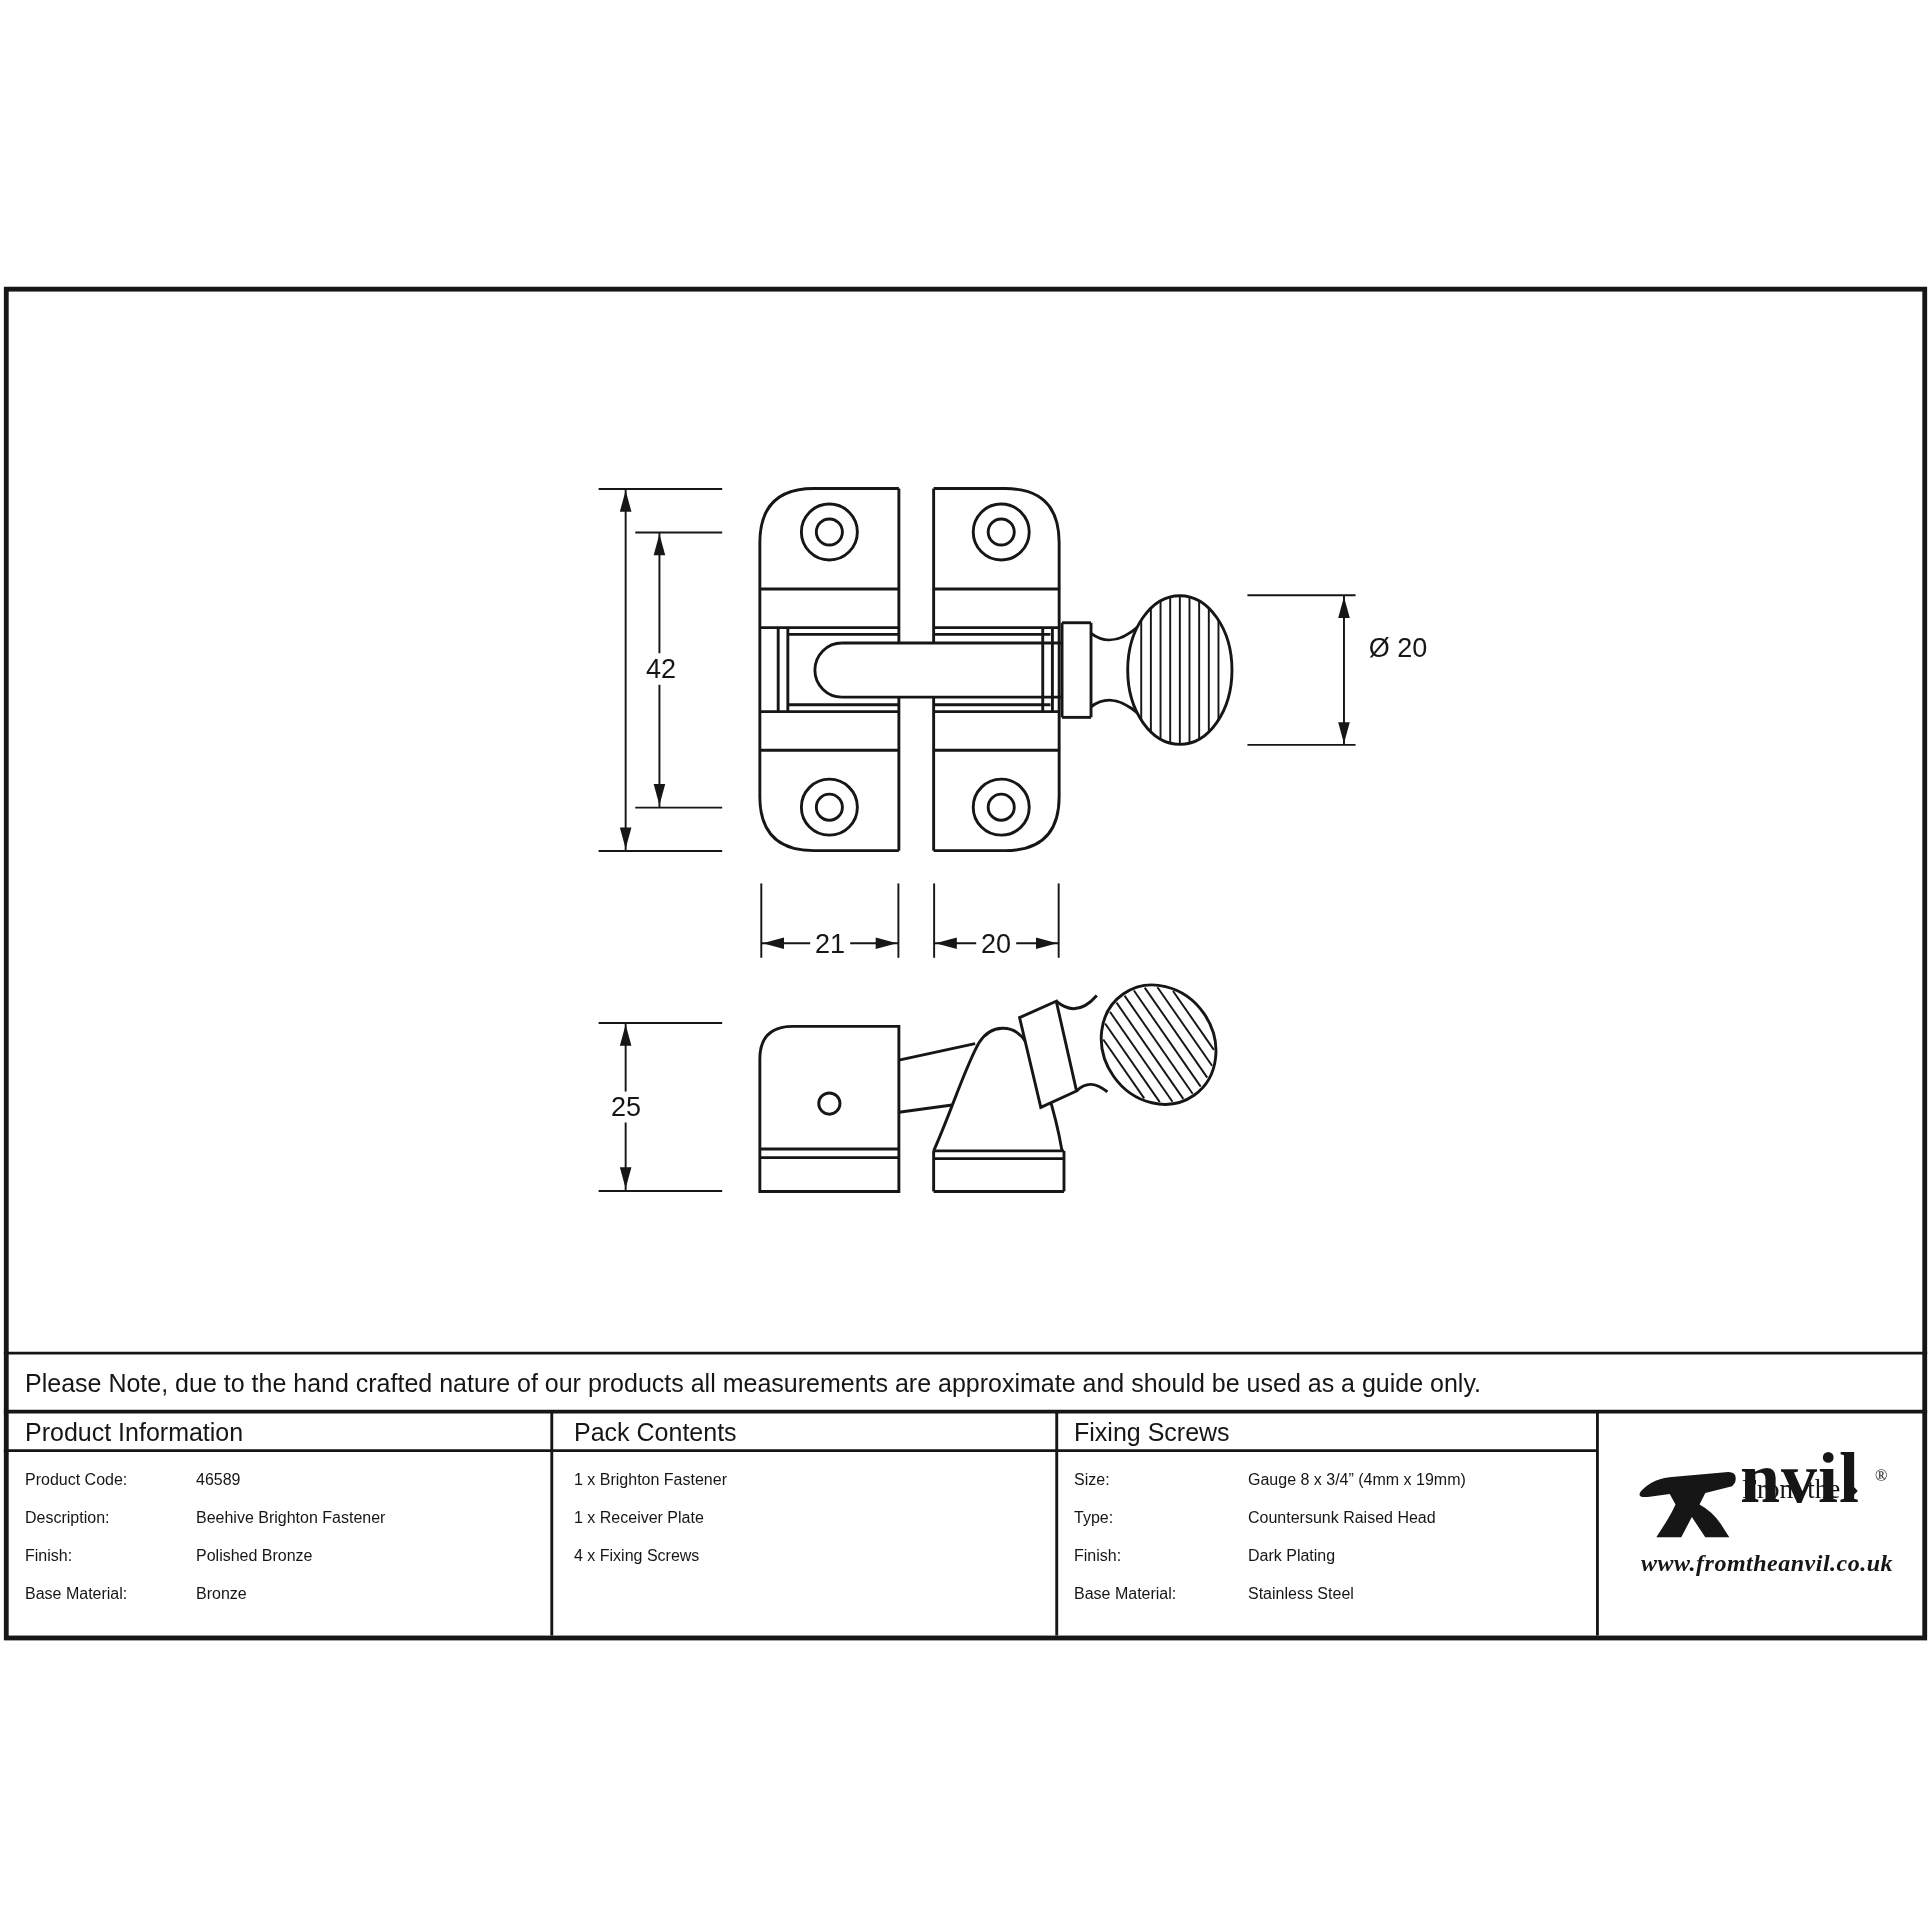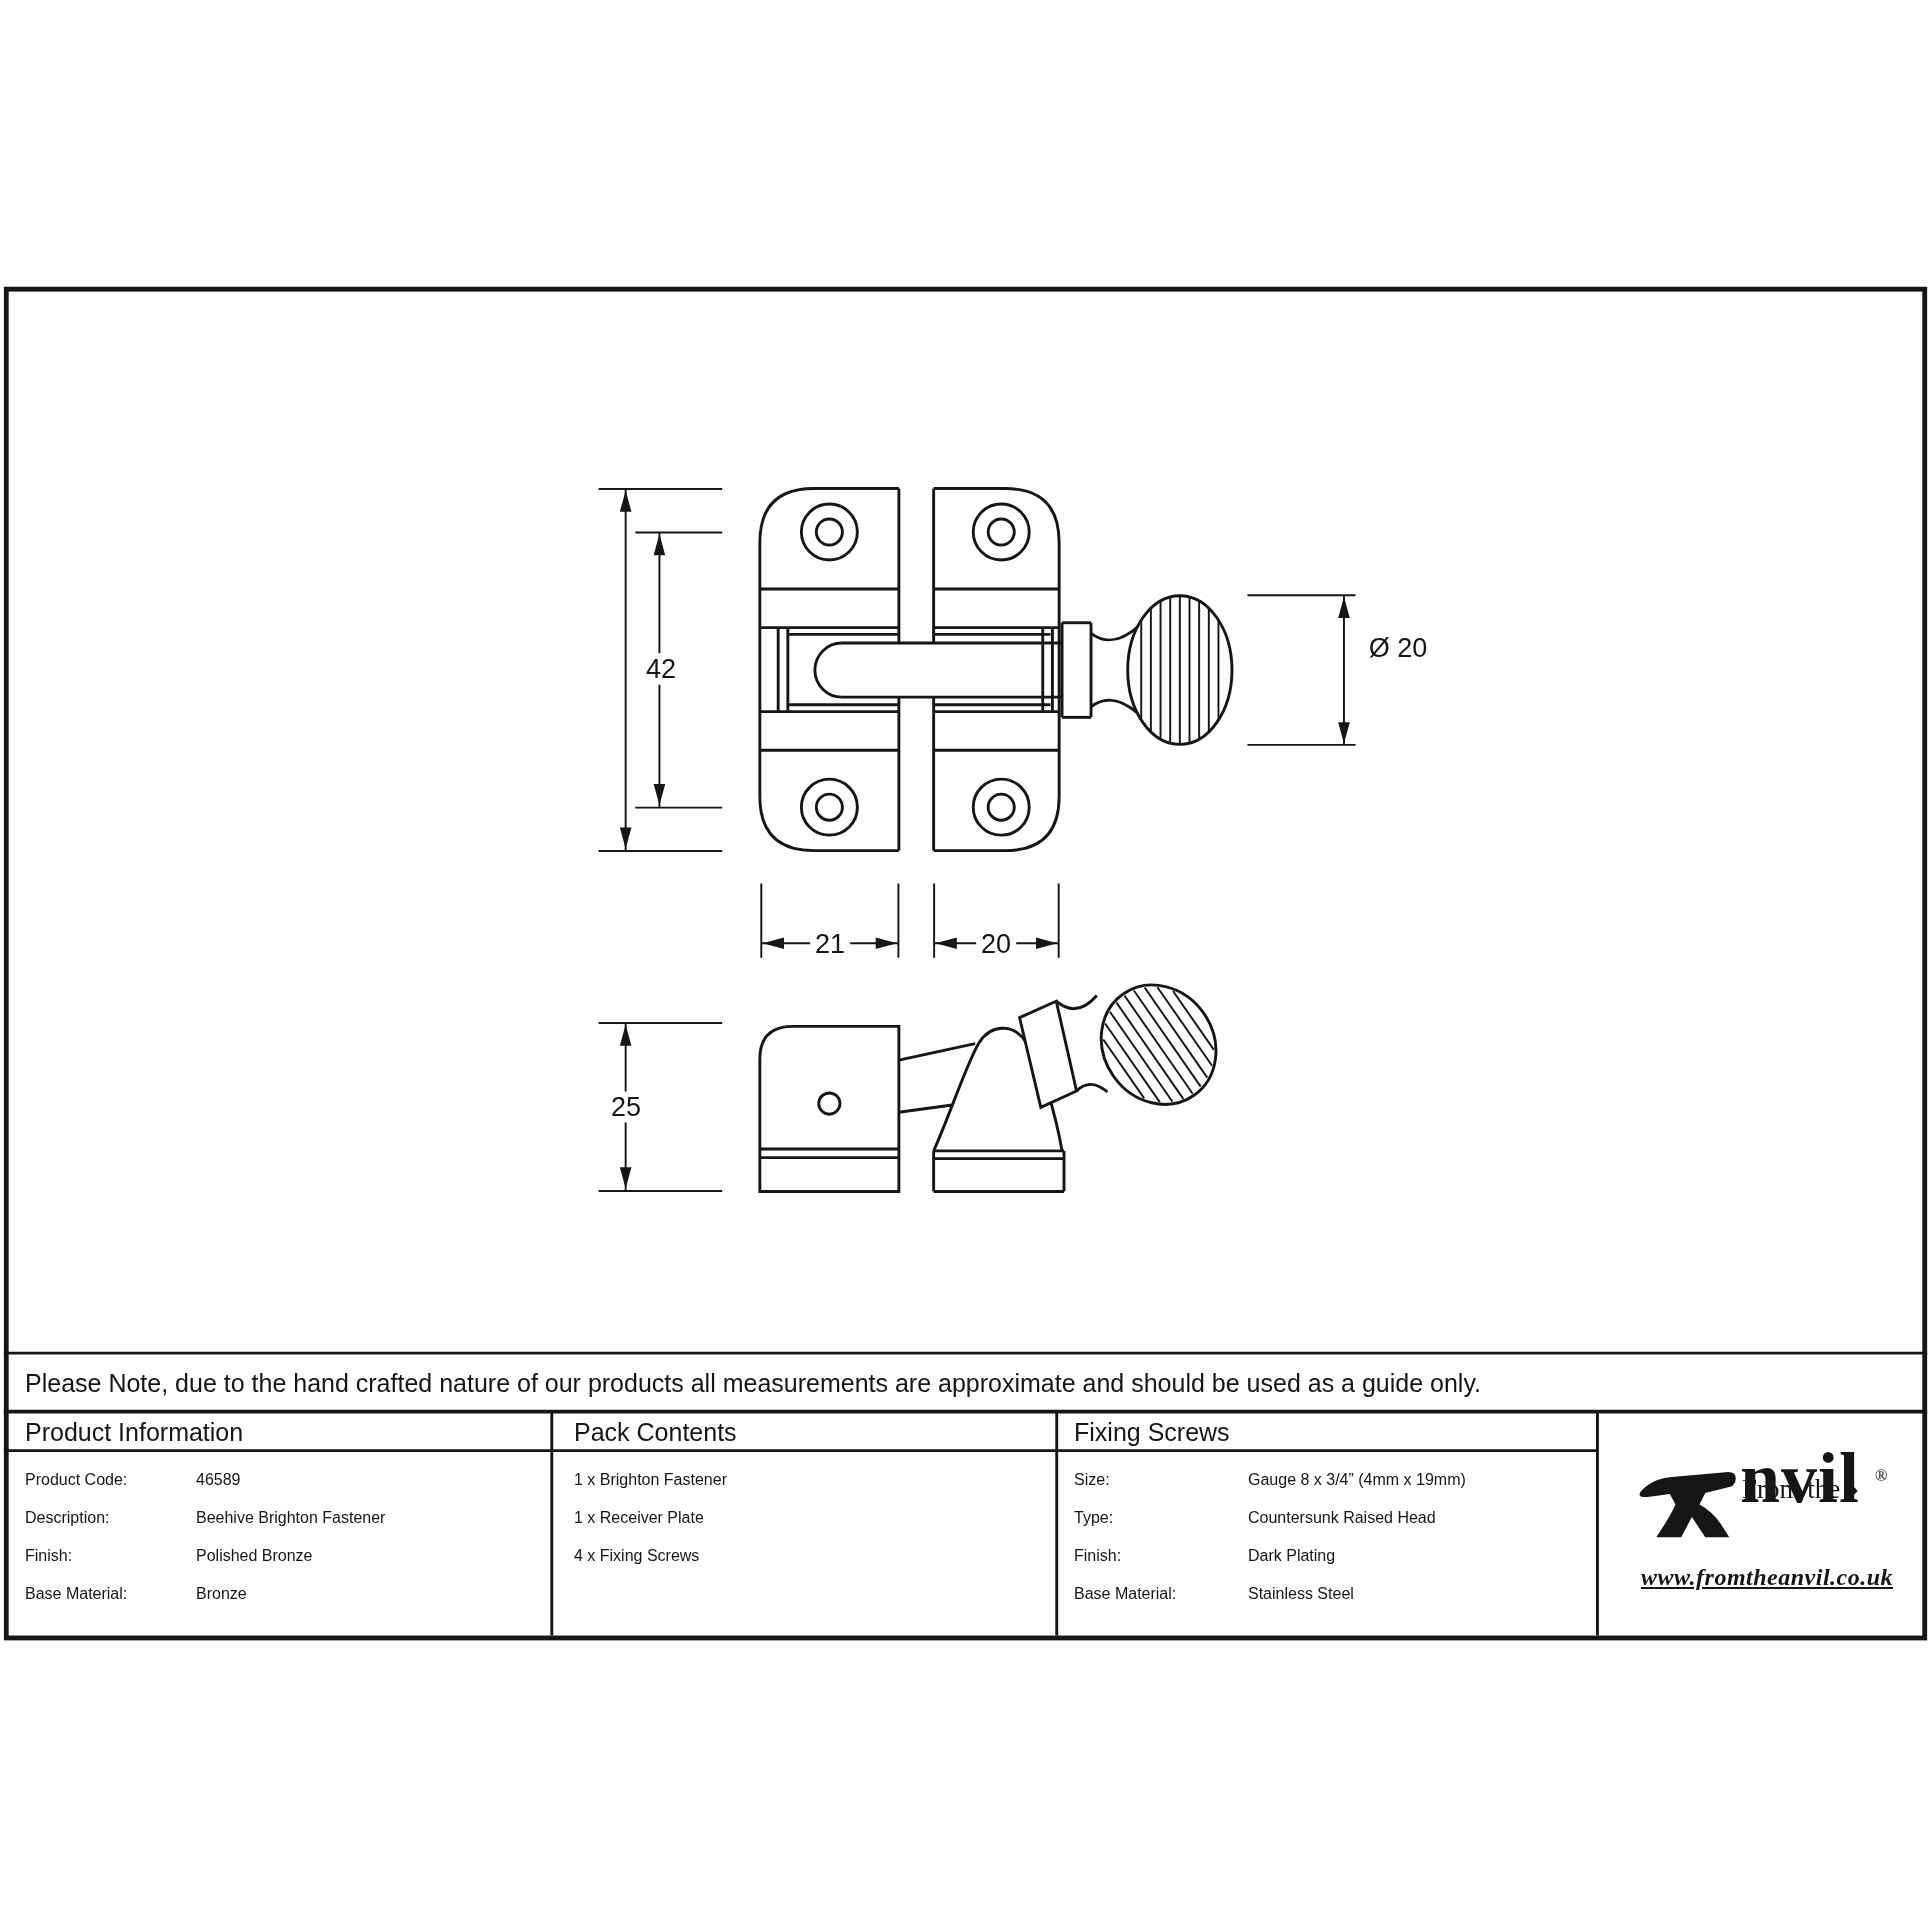--- a/index.html
+++ b/index.html
@@ -15,23 +15,23 @@
   .cell.product{left:25px;} .cell.product .lab{width:171px;}
   .cell.pack{left:574px;}
   .cell.fixing{left:1074px;} .cell.fixing .lab{width:174px;}
   .dim-label{font-size:27px;background:#fff;padding:0 4.8px;transform:translate(-50%,-50%);white-space:nowrap;color:#161616;}
   .logo{left:1632px;top:1460px;width:275px;height:130px;}
   .logo .fromthe{position:absolute;left:110px;top:13.5px;font-family:"Liberation Serif","DejaVu Serif",serif;font-size:27px;white-space:nowrap;}
   .logo .diamond{position:absolute;left:214px;top:21px;font-size:15.4px;}
   .logo .nvil{position:absolute;left:108px;top:-21px;font-family:"Liberation Serif","DejaVu Serif",serif;
               font-size:72px;font-weight:bold;line-height:79px;letter-spacing:1px;}
   .logo .reg{position:absolute;left:243px;top:5.8px;font-size:16.4px;font-family:"Liberation Serif","DejaVu Serif",serif;}
-  .logo .url{position:absolute;left:0px;top:104px;width:270px;text-align:center;
+  .logo .url{position:absolute;left:0px;top:90px;width:270px;text-align:center;
              font-family:"Liberation Serif","DejaVu Serif",serif;font-style:italic;font-weight:bold;
-             font-size:24px;letter-spacing:0.5px;white-space:nowrap;text-decoration:underline;}
+             font-size:24px;letter-spacing:0.5px;white-space:nowrap;}
   .anvil-svg{position:absolute;left:5.8px;top:9.7px;}
 </style>
 </head>
 <body>
 
 <svg class="sheet" width="1931" height="1931" viewBox="0 0 2000 2000">
   <g stroke="#161616" fill="none">
 
     <g>
       <rect x="6.5" y="299.5" width="1987" height="1397" stroke-width="5"></rect>

